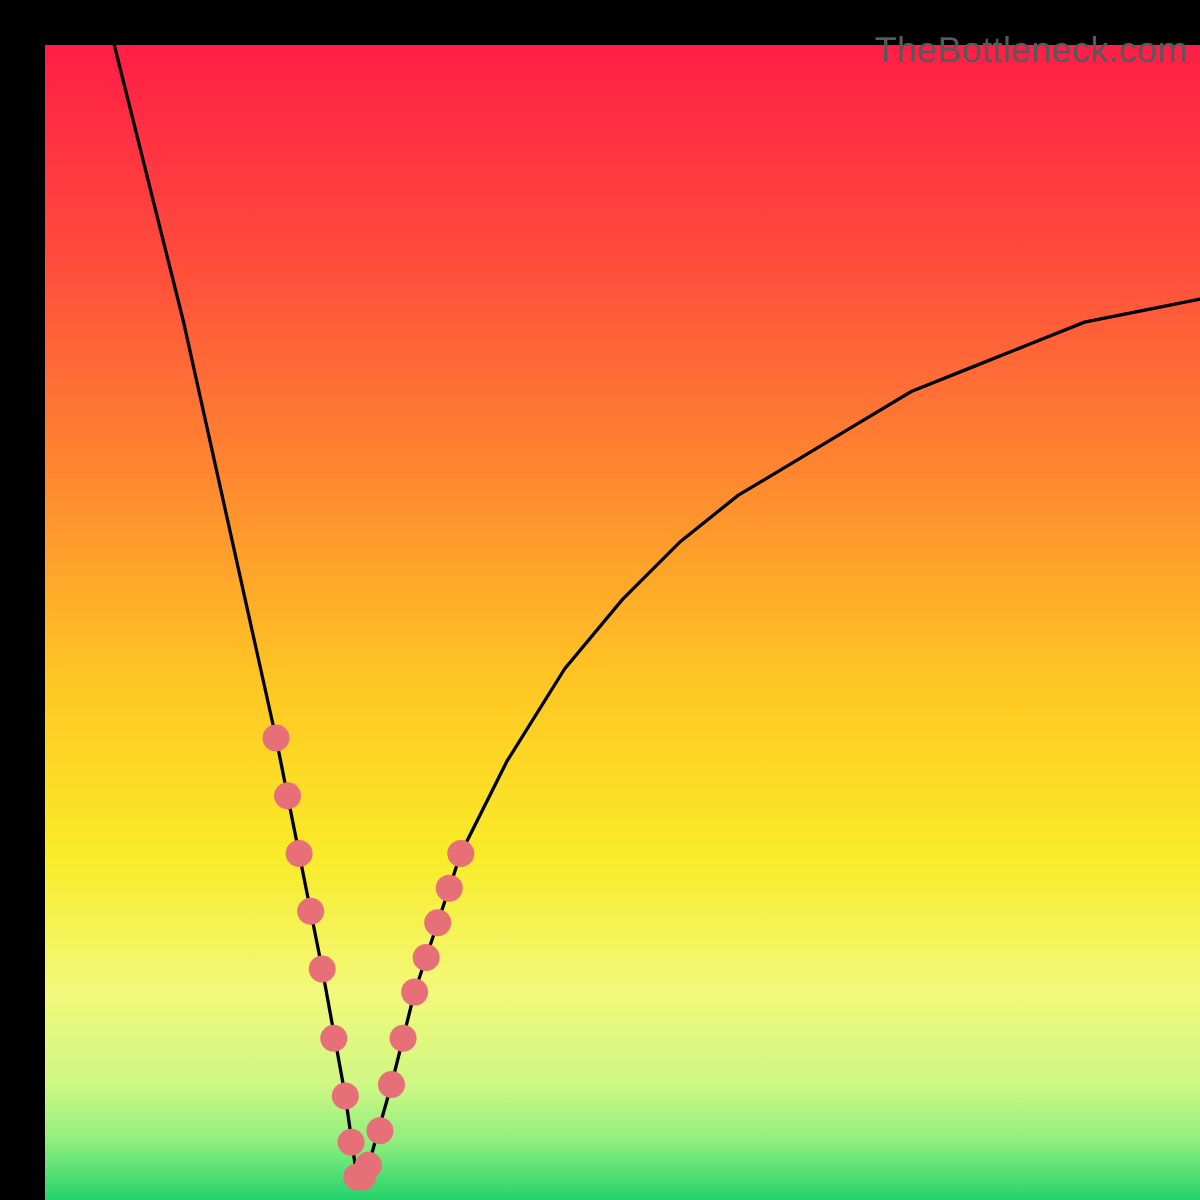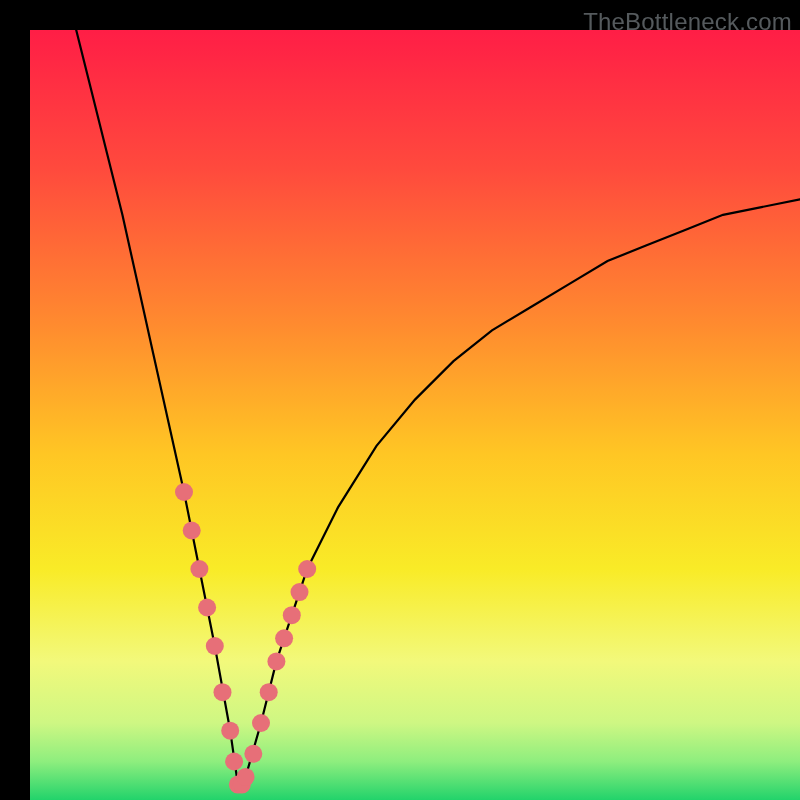--- a/index.html
+++ b/index.html
@@ -24,21 +24,21 @@
     width: 770px;
     height: 770px;
     overflow: hidden;
   }
   .gradient {
     position: absolute;
     inset: 0;
   }
   .watermark {
     position: absolute;
-    top: 8px;
+    top: 20px;
     right: 8px;
     color: #555a5d;
     font-size: 24px;
     letter-spacing: 0.2px;
     font-weight: 500;
   }
   svg.curve {
     position: absolute;
     inset: 0;
   }

